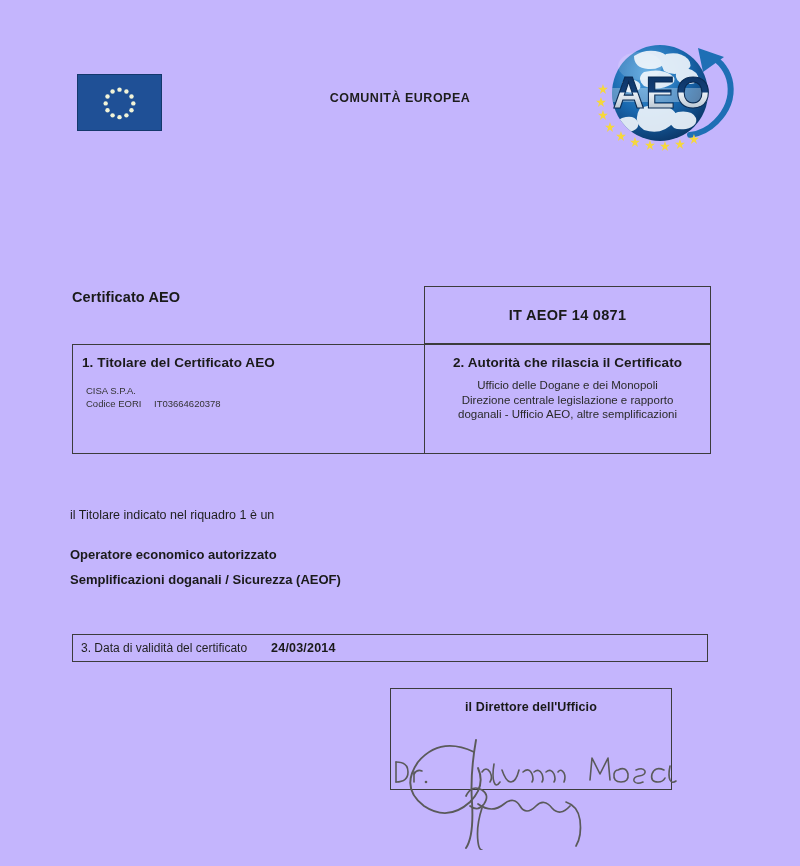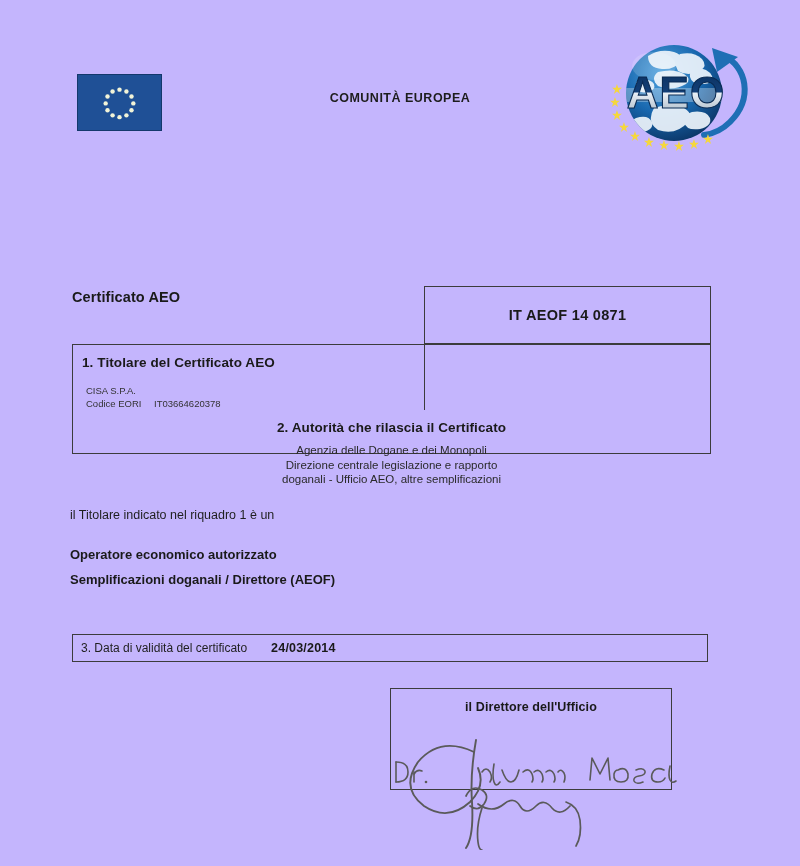--- a/index.html
+++ b/index.html
@@ -41,21 +41,21 @@
     width: 300px;
     text-align: center;
     font-size: 12.5px;
     font-weight: bold;
     letter-spacing: 0.5px;
     color: #1d1d1d;
   }
 
   .aeo-logo {
     position: absolute;
-    left: 596px;
+    left: 582px;
     top: 26px;
     width: 175px;
     height: 140px;
   }
   .aeo-logo svg { display: block; width: 100%; height: 100%; }
 
   
   .cert-title {
     position: absolute;
     left: 72px;
@@ -86,21 +86,20 @@
   
   .box-table {
     position: absolute;
     left: 72px;
     top: 344px;
     width: 639px;
     height: 110px;
     border: 1.3px solid #3c3c3c;
     box-sizing: border-box;
     display: flex;
-    flex-direction: column;
   }
   .col-left {
     width: 352px;
     border-right: 1.3px solid #3c3c3c;
     box-sizing: border-box;
     position: relative;
   }
   .col-right {
     flex: 1;
     box-sizing: border-box;
@@ -328,30 +327,30 @@
         <div class="eori-row">
           <span class="eori-label">Codice EORI</span>
           <span>IT03664620378</span>
         </div>
       </div>
     </div>
 
     <div class="col-right">
       <div class="box-heading centered">2. Autorità che rilascia il Certificato</div>
       <div class="authority-lines">
-        <div>Agenzia delle Dogane e dei Monopoli</div>
+        <div>Ufficio delle Dogane e dei Monopoli</div>
         <div>Direzione centrale legislazione e rapporto</div>
         <div>doganali - Ufficio AEO, altre semplificazioni</div>
       </div>
     </div>
   </div>
 
   <div class="stmt-intro">il Titolare indicato nel riquadro 1 è un</div>
   <div class="stmt-line1">Operatore economico autorizzato</div>
-  <div class="stmt-line2">Semplificazioni doganali / Direttore (AEOF)</div>
+  <div class="stmt-line2">Semplificazioni doganali / Sicurezza (AEOF)</div>
 
   <div class="box-date">
     <span class="label">3. Data di validità del certificato</span>
     <span class="value">24/03/2014</span>
   </div>
 
   <div class="box-sign">
     <div class="sign-title">il Direttore dell'Ufficio</div>
   </div>
 

